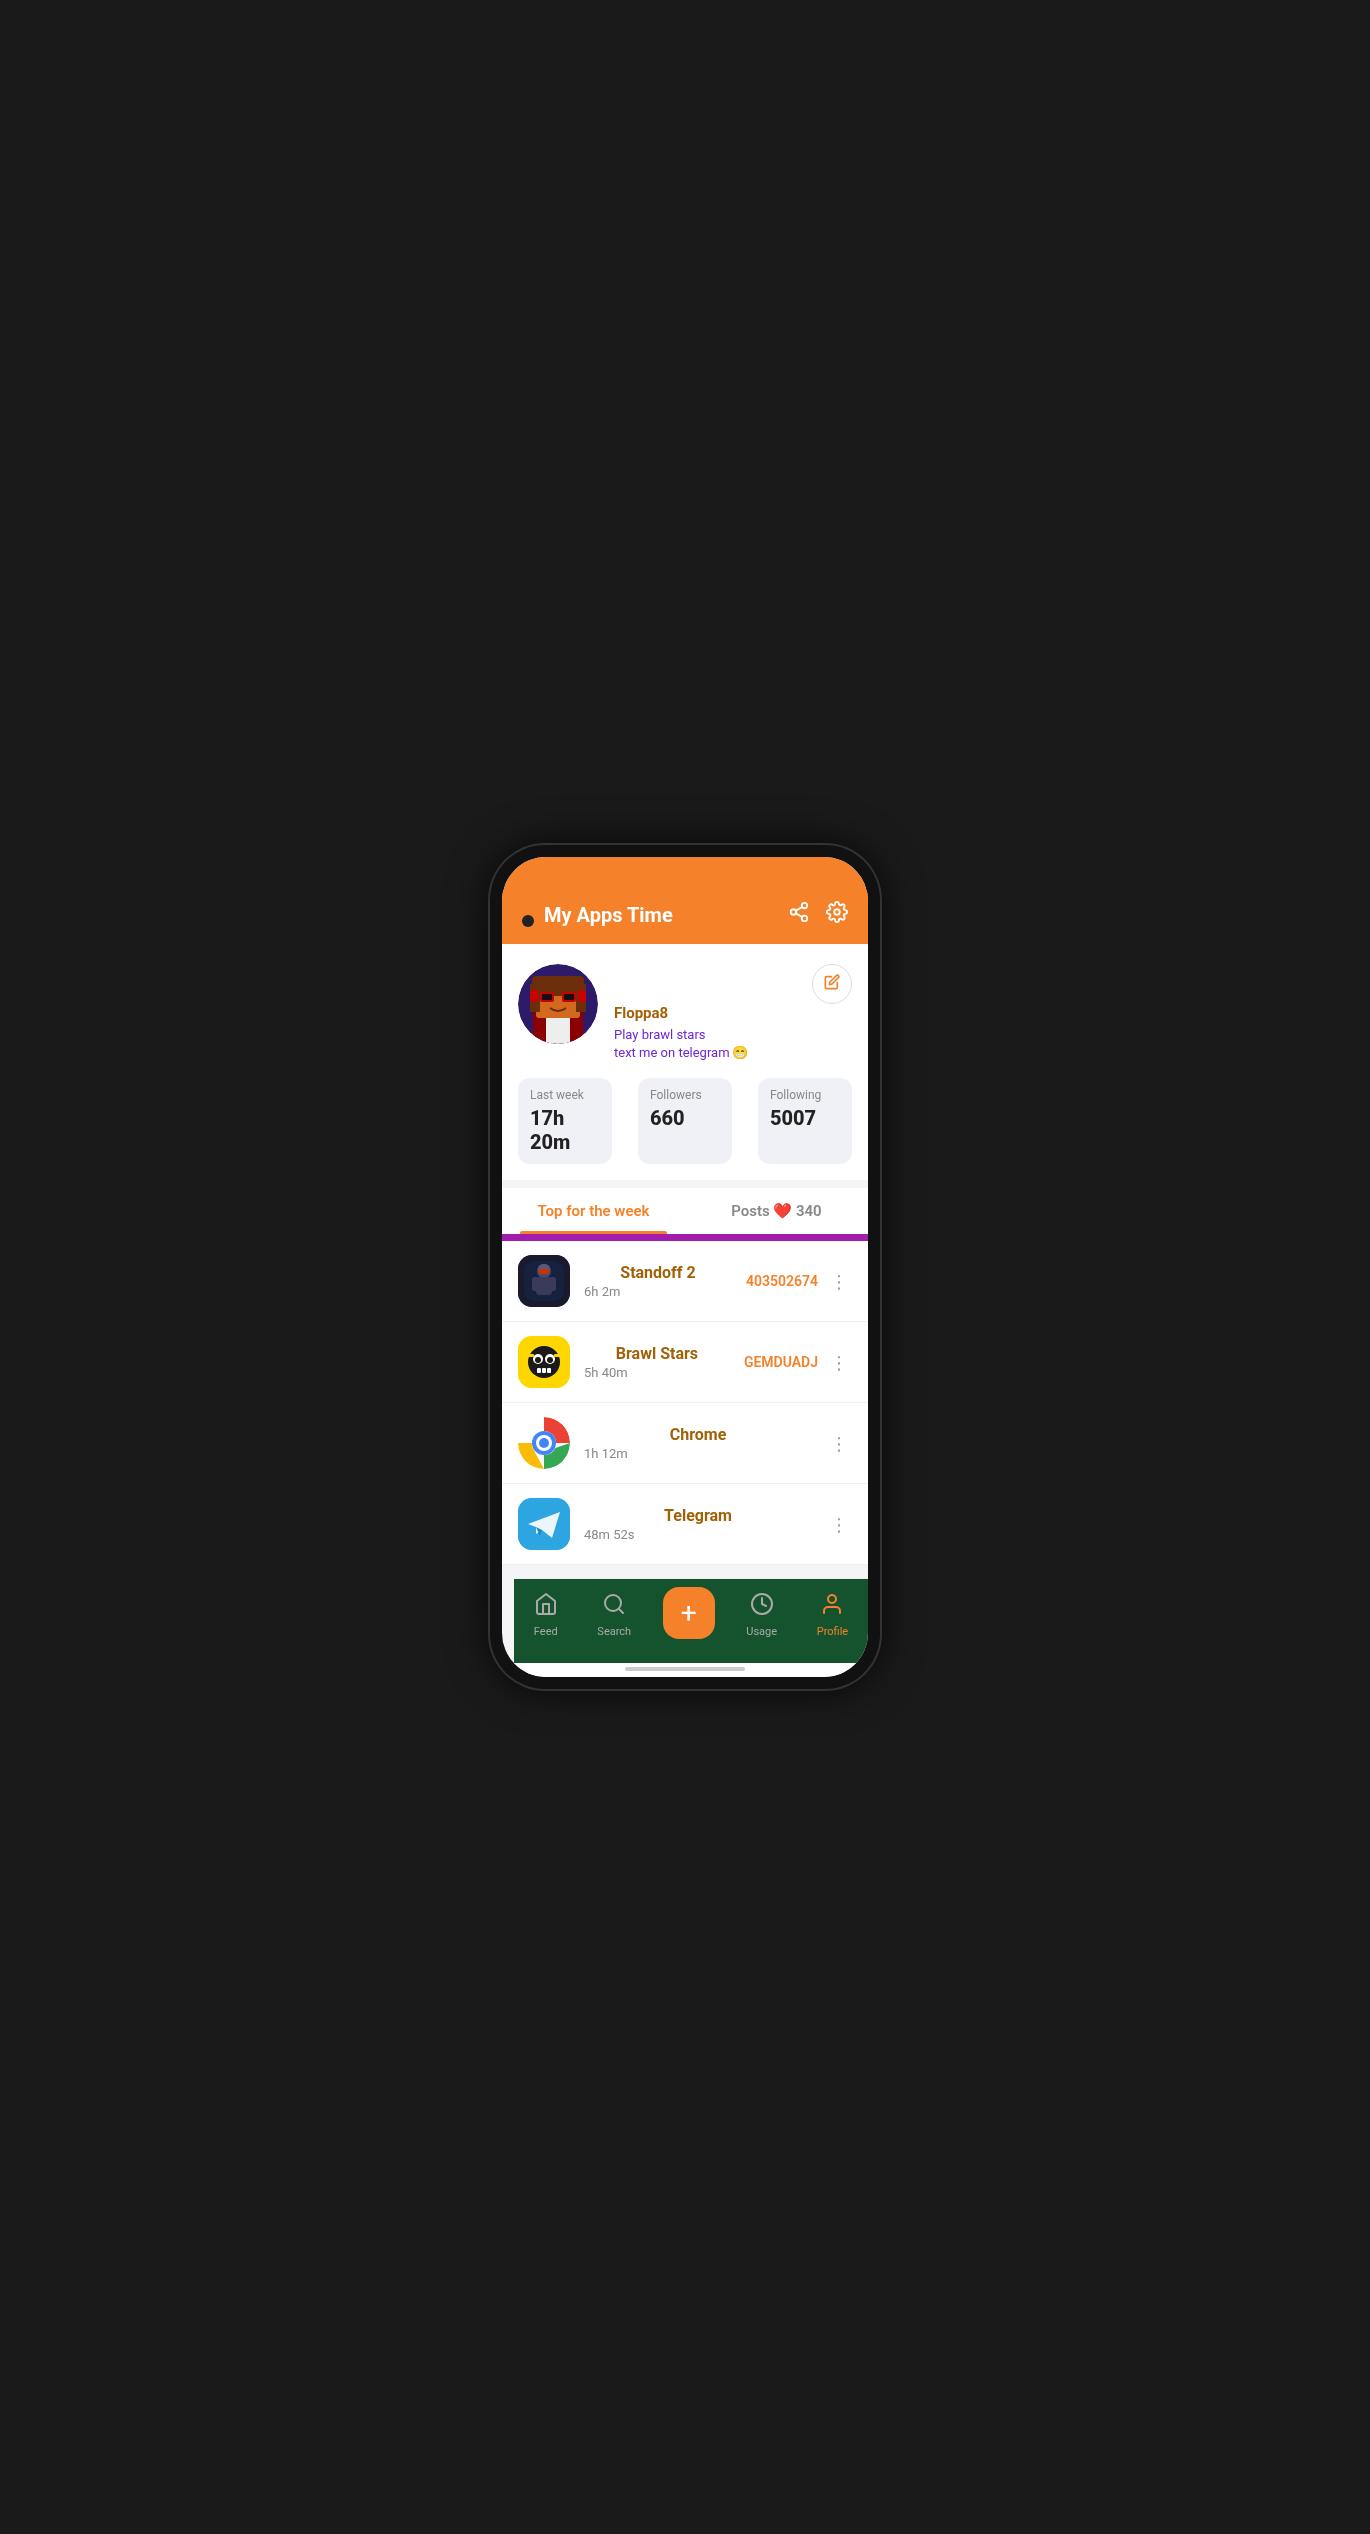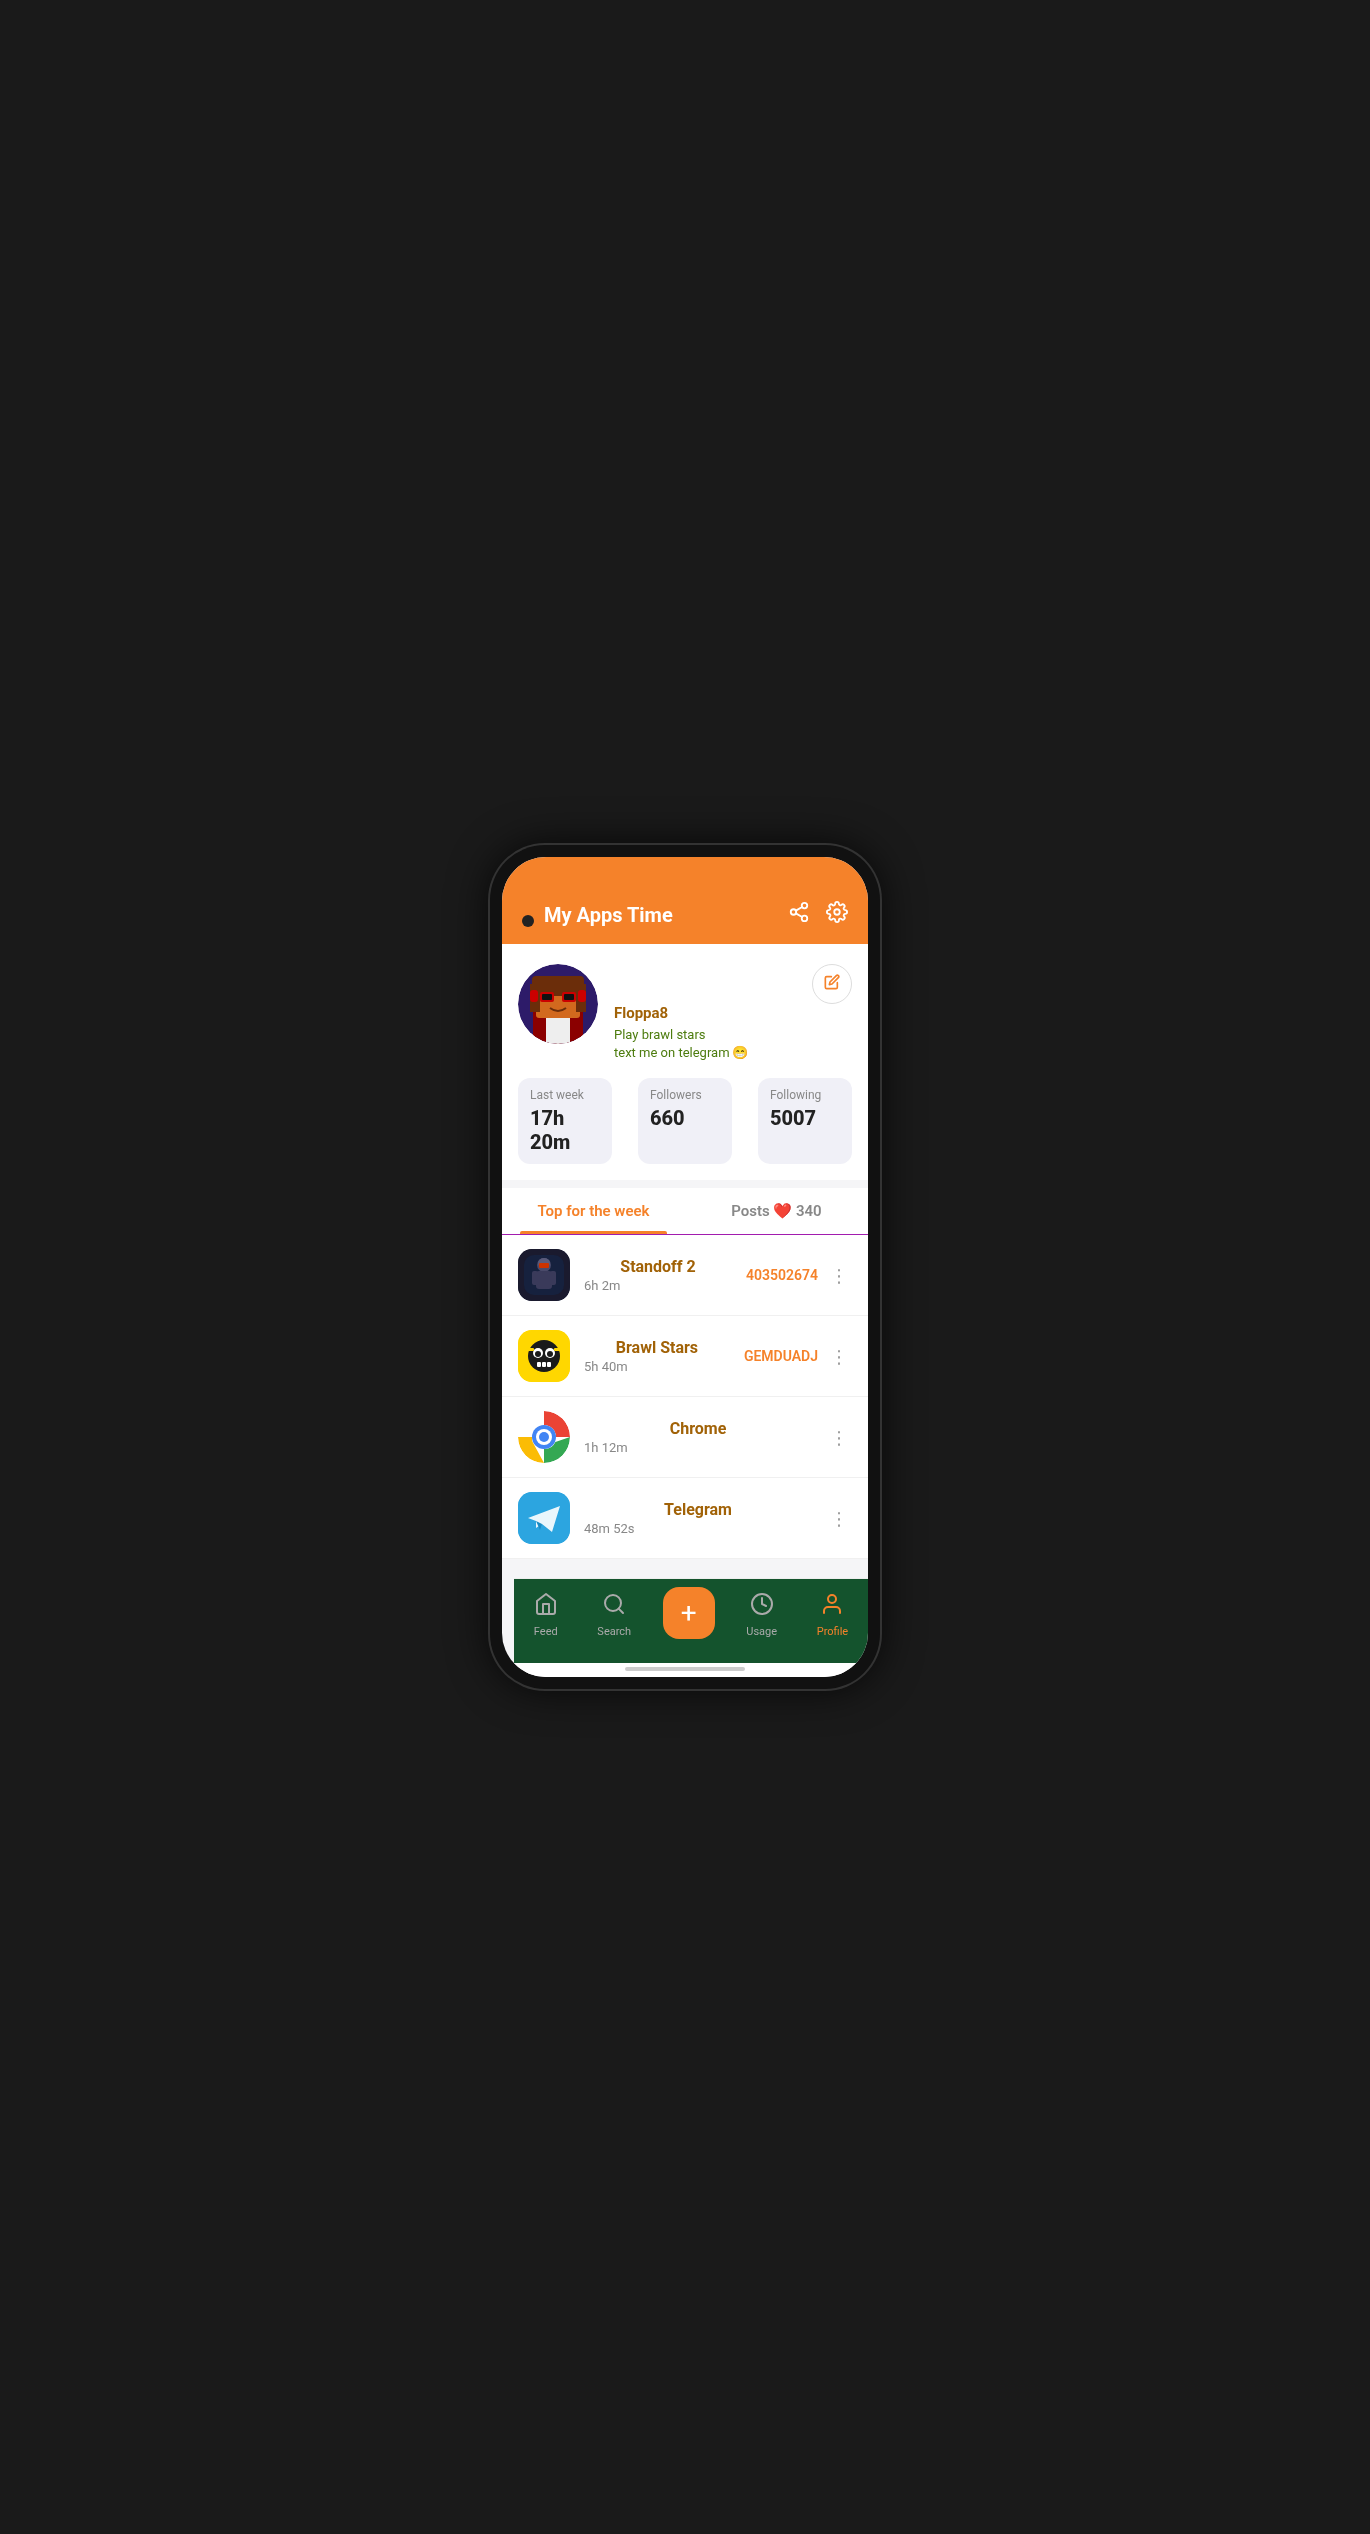--- a/index.html
+++ b/index.html
@@ -94,21 +94,21 @@
       flex: 1;
     }
     .profile-name {
       font-size: 15px;
       font-weight: 700;
       color: #a16207;
       margin-top: 40px;
     }
     .profile-bio {
       font-size: 13px;
-      color: #4d7c0f;
+      color: #6d28d9;
       margin-top: 4px;
       line-height: 1.4;
     }
     .edit-button {
       width: 40px;
       height: 40px;
       border-radius: 50%;
       border: 1.5px solid #ddd;
       background: white;
       display: flex;
@@ -143,21 +143,21 @@
       font-weight: 800;
       color: #222;
     }
     
     .tabs-section {
       background: white;
       margin-top: 8px;
     }
     .tabs-row {
       display: flex;
-      border-bottom: 1px solid #a21caf;
+      border-bottom: 7px solid #a21caf;
     }
     .tab {
       flex: 1;
       padding: 14px 16px;
       text-align: center;
       font-size: 15px;
       font-weight: 600;
       color: #888;
       cursor: pointer;
       position: relative;

